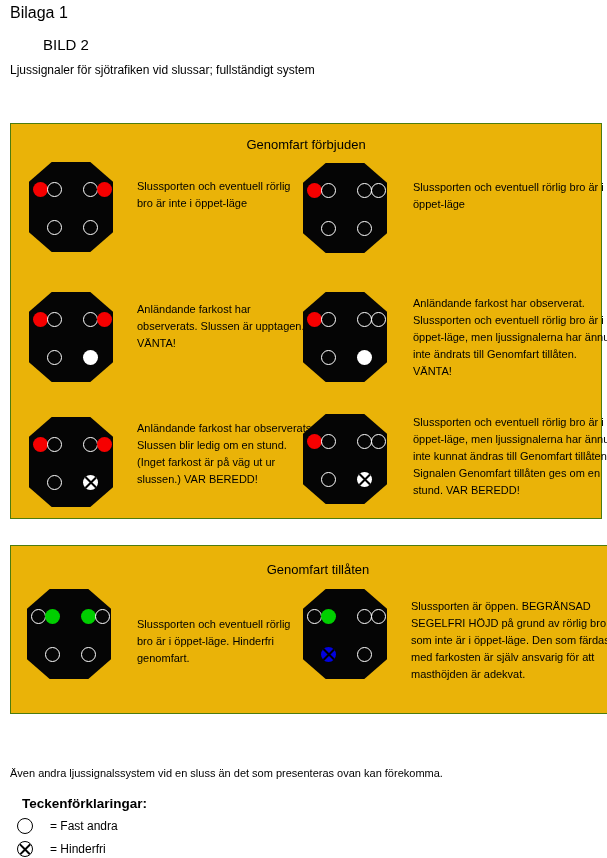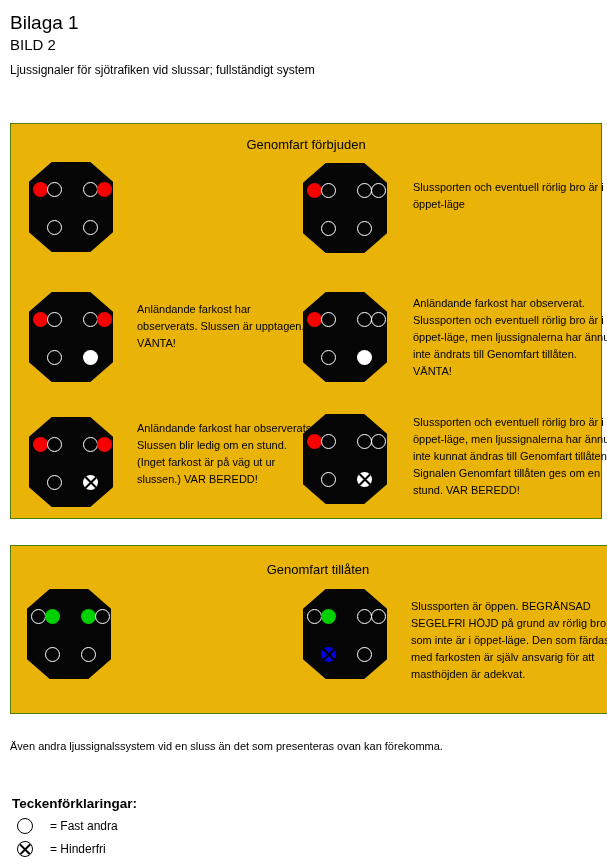--- a/index.html
+++ b/index.html
@@ -1,20 +1,20 @@
 <!DOCTYPE html>
 <html style="--red: #f60000; --green: #00cf00; --blue: #0202df; --panel_black: #050505;"><head>
 <meta charset="utf-8">
 <style>
   html,body{margin:0;padding:0;background:#fff;}
   .page{position:relative;width:607px;height:858px;background:#fff;
         font-family:"Liberation Sans",sans-serif;color:#000;overflow:hidden;}
   .hdr{position:absolute;left:10px;white-space:nowrap;}
-  .hdr-appendix{top:12px;font-size:19px;}
-  .hdr-figure{top:36px;font-size:15px;}
+  .hdr-appendix{top:4px;font-size:16px;}
+  .hdr-figure{top:36px;font-size:15px;margin-left:33px;}
   .hdr-title{top:63px;font-size:12px;}
 
   .box{position:absolute;left:10px;width:590px;border:1px solid #4d7c0f;background:#eab308;}
   #box1{top:123px;height:394px;}
   #box2{top:545px;height:167px;padding-left:24px;}
   .box-title{position:absolute;left:0;width:100%;text-align:center;font-size:13px;}
   #box1 .box-title{top:13px;}
   #box2 .box-title{top:16px;}
 
   .sig-panel{position:absolute;width:84px;height:90px;background:var(--panel_black,#000);
@@ -48,22 +48,22 @@
   .lamp.white-blink::after,.lamp.blue-blink::after{transform:rotate(-45deg);}
   .pos-top-outer-left{left:4px;top:20px;}
   .pos-top-inner-left{left:18px;top:20px;}
   .pos-top-inner-right{left:54px;top:20px;}
   .pos-top-outer-right{left:68px;top:20px;}
   .pos-bottom-inner-left{left:18px;top:58px;}
   .pos-bottom-inner-right{left:54px;top:58px;}
 
   
   .note{position:absolute;left:10px;font-size:11px;white-space:nowrap;}
-  .n1{top:740px;} .n2{top:756px;}
-  .legend-title{position:absolute;left:12px;top:796px;font-size:13.5px;font-weight:bold;}
+  .n1{top:767px;} .n2{top:756px;}
+  .legend-title{position:absolute;left:22px;top:796px;font-size:13.5px;font-weight:bold;}
   .legend-item{position:absolute;left:17px;height:17px;}
   .li1{top:818px;} .li2{top:841px;}
   .legend-sym{position:absolute;left:0;top:0;width:16px;height:16px;border-radius:50%;
     border:1.5px solid #000;box-sizing:border-box;background:#fff;overflow:hidden;}
   .legend-sym.blink::before,.legend-sym.blink::after{
     content:'';position:absolute;left:5.7px;top:-3px;width:1.8px;height:21px;background:#000;}
   .legend-sym.blink::before{transform:rotate(45deg);}
   .legend-sym.blink::after{transform:rotate(-45deg);}
   .legend-label{position:absolute;left:33px;top:1px;font-size:12px;white-space:nowrap;}
 </style>
@@ -80,20 +80,21 @@
     <div class="box-title">Genomfart förbjuden</div>
 
     <div class="sig-panel p1L">
         <span class="lamp pos-top-outer-left red"></span>
         <span class="lamp pos-top-inner-left off"></span>
         <span class="lamp pos-top-inner-right off"></span>
         <span class="lamp pos-top-outer-right red"></span>
         <span class="lamp pos-bottom-inner-left off"></span>
         <span class="lamp pos-bottom-inner-right off"></span>
       </div>
+    <div class="desc t1L">Slussporten och eventuell rörlig bro är inte i öppet-läge</div>
     <div class="sig-panel p1R">
         <span class="lamp pos-top-outer-left red"></span>
         <span class="lamp pos-top-inner-left off"></span>
         <span class="lamp pos-top-inner-right off"></span>
         <span class="lamp pos-top-outer-right off"></span>
         <span class="lamp pos-bottom-inner-left off"></span>
         <span class="lamp pos-bottom-inner-right off"></span>
       </div>
     <div class="desc t1R">Slussporten och eventuell rörlig bro är i öppet-läge</div>
 
@@ -140,20 +141,21 @@
     <div class="box-title">Genomfart tillåten</div>
 
     <div class="sig-panel p4L">
         <span class="lamp pos-top-outer-left off"></span>
         <span class="lamp pos-top-inner-left green"></span>
         <span class="lamp pos-top-inner-right green"></span>
         <span class="lamp pos-top-outer-right off"></span>
         <span class="lamp pos-bottom-inner-left off"></span>
         <span class="lamp pos-bottom-inner-right off"></span>
       </div>
+    <div class="desc t4L">Slussporten och eventuell rörlig bro är i öppet-läge. Hinderfri genomfart.</div>
     <div class="sig-panel p4R">
         <span class="lamp pos-top-outer-left off"></span>
         <span class="lamp pos-top-inner-left green"></span>
         <span class="lamp pos-top-inner-right off"></span>
         <span class="lamp pos-top-outer-right off"></span>
         <span class="lamp pos-bottom-inner-left blue-blink"></span>
         <span class="lamp pos-bottom-inner-right off"></span>
       </div>
     <div class="desc t4R">Slussporten är öppen. BEGRÄNSAD SEGELFRI HÖJD på grund av rörlig bro som inte är i öppet-läge. Den som färdas med farkosten är själv ansvarig för att masthöjden är adekvat.</div>
   </div>

